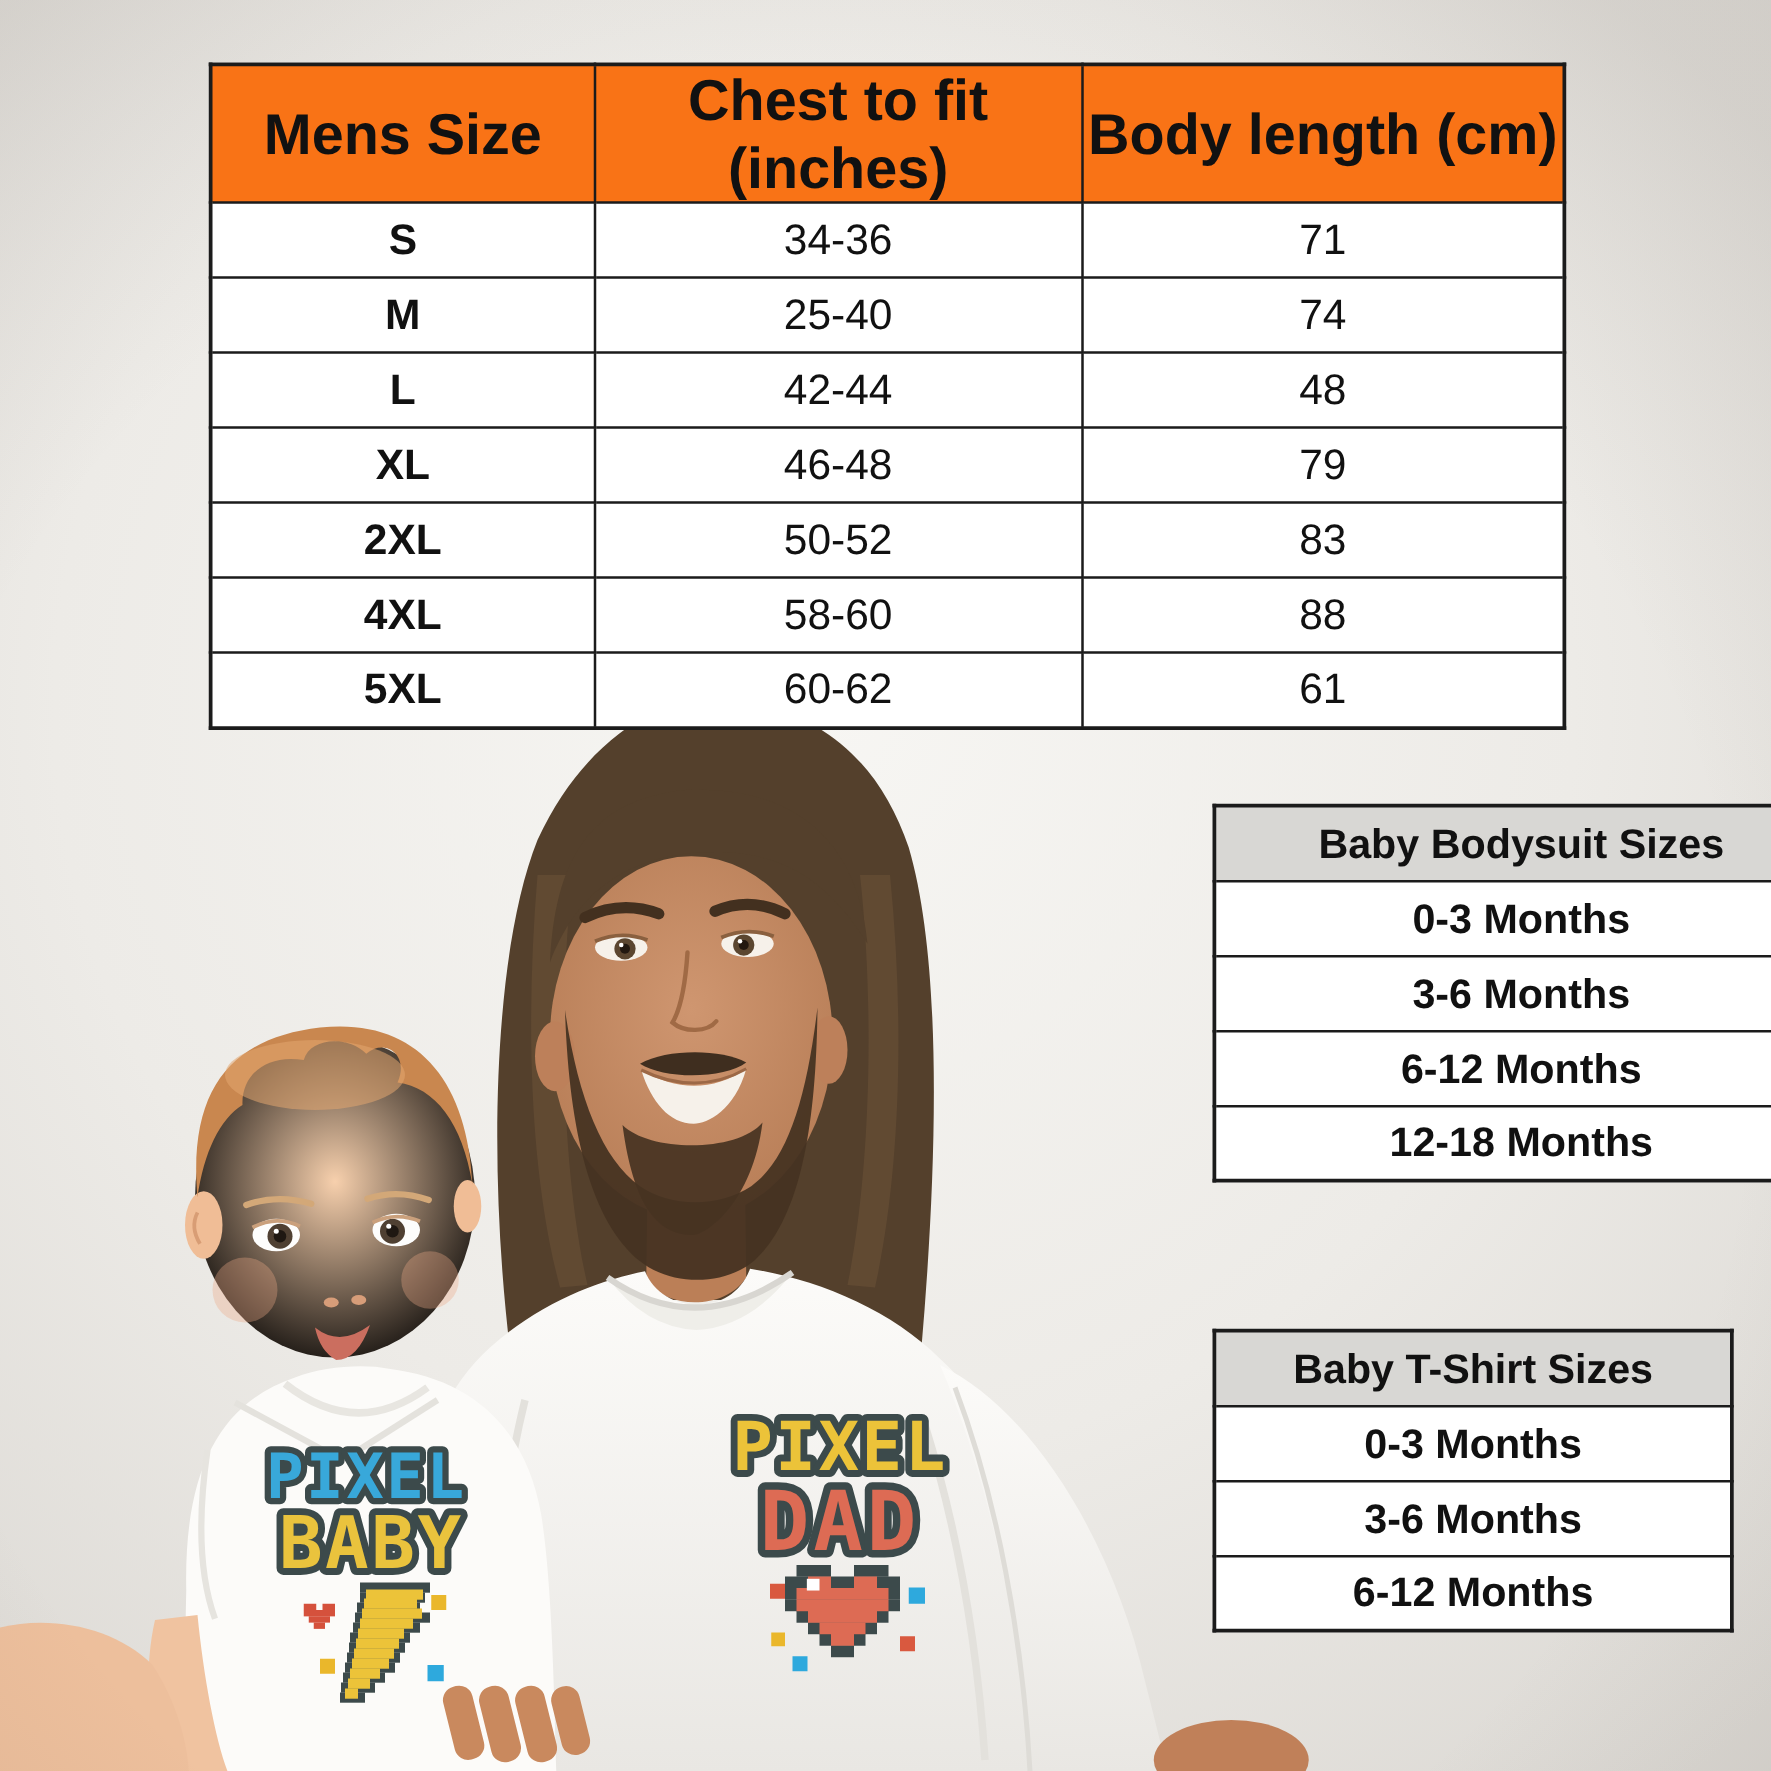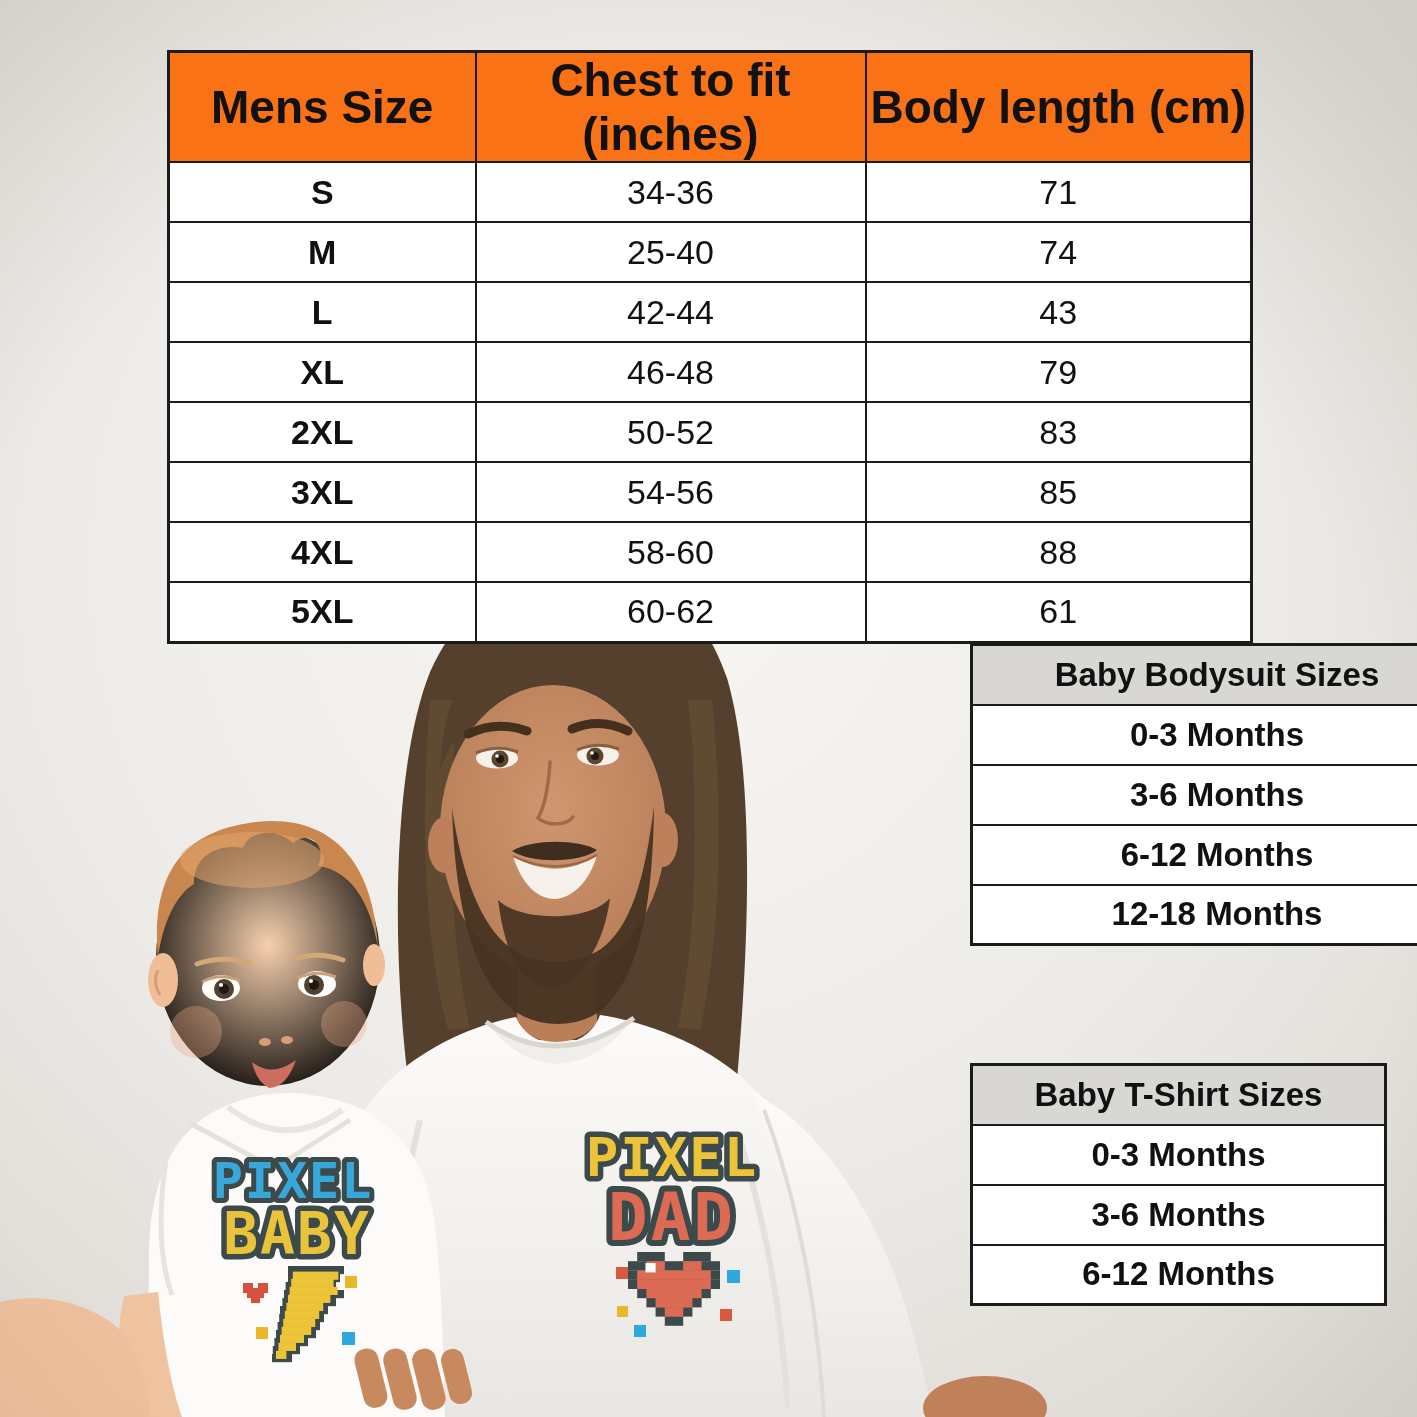--- a/index.html
+++ b/index.html
@@ -259,36 +259,31 @@
           <td class="value-cell">71</td>
         </tr>
         <tr>
           <td class="size-cell">M</td>
           <td class="value-cell">25-40</td>
           <td class="value-cell">74</td>
         </tr>
         <tr>
           <td class="size-cell">L</td>
           <td class="value-cell">42-44</td>
-          <td class="value-cell">43</td>
+          <td class="value-cell">48</td>
         </tr>
         <tr>
           <td class="size-cell">XL</td>
           <td class="value-cell">46-48</td>
           <td class="value-cell">79</td>
         </tr>
         <tr>
           <td class="size-cell">2XL</td>
           <td class="value-cell">50-52</td>
           <td class="value-cell">83</td>
-        </tr>
-        <tr>
-          <td class="size-cell">3XL</td>
-          <td class="value-cell">54-56</td>
-          <td class="value-cell">85</td>
         </tr>
         <tr>
           <td class="size-cell">4XL</td>
           <td class="value-cell">58-60</td>
           <td class="value-cell">88</td>
         </tr>
         <tr>
           <td class="size-cell">5XL</td>
           <td class="value-cell">60-62</td>
           <td class="value-cell">61</td>

